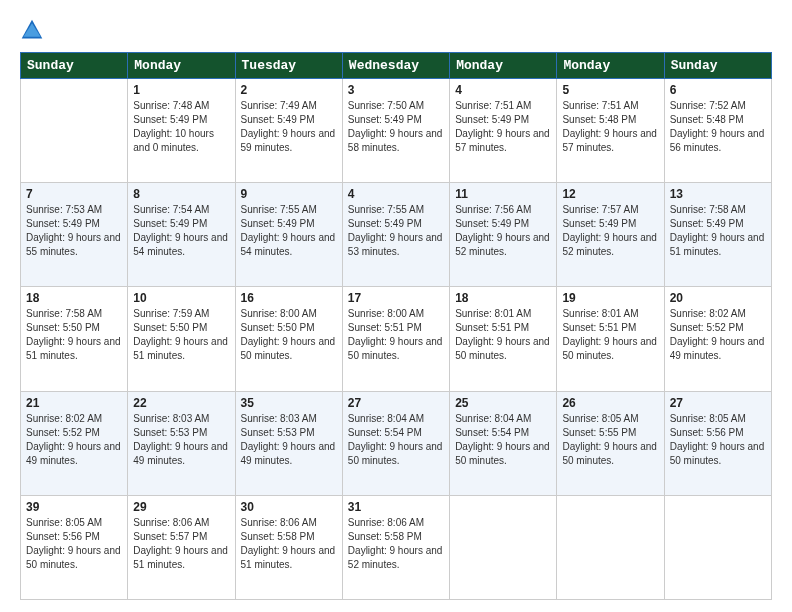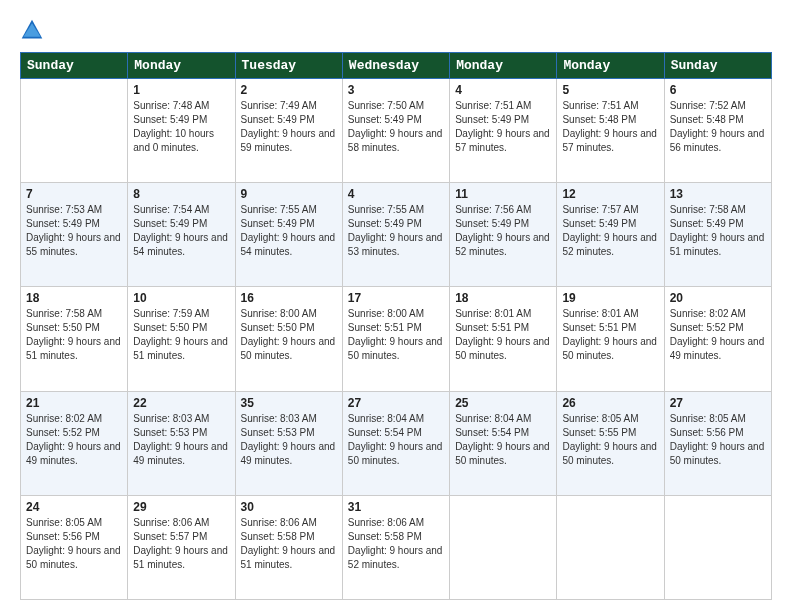--- a/index.html
+++ b/index.html
@@ -241,21 +241,21 @@
             <span class="day-num">26</span>
             <div class="day-detail">Sunrise: 8:05 AM<br>Sunset: 5:55 PM<br>Daylight: 9 hours and 50 minutes.</div>
           </td>
           <td>
             <span class="day-num">27</span>
             <div class="day-detail">Sunrise: 8:05 AM<br>Sunset: 5:56 PM<br>Daylight: 9 hours and 50 minutes.</div>
           </td>
         </tr>
         <tr>
           <td>
-            <span class="day-num">24</span>
+            <span class="day-num">39</span>
             <div class="day-detail">Sunrise: 8:05 AM<br>Sunset: 5:56 PM<br>Daylight: 9 hours and 50 minutes.</div>
           </td>
           <td>
             <span class="day-num">29</span>
             <div class="day-detail">Sunrise: 8:06 AM<br>Sunset: 5:57 PM<br>Daylight: 9 hours and 51 minutes.</div>
           </td>
           <td>
             <span class="day-num">30</span>
             <div class="day-detail">Sunrise: 8:06 AM<br>Sunset: 5:58 PM<br>Daylight: 9 hours and 51 minutes.</div>
           </td>

